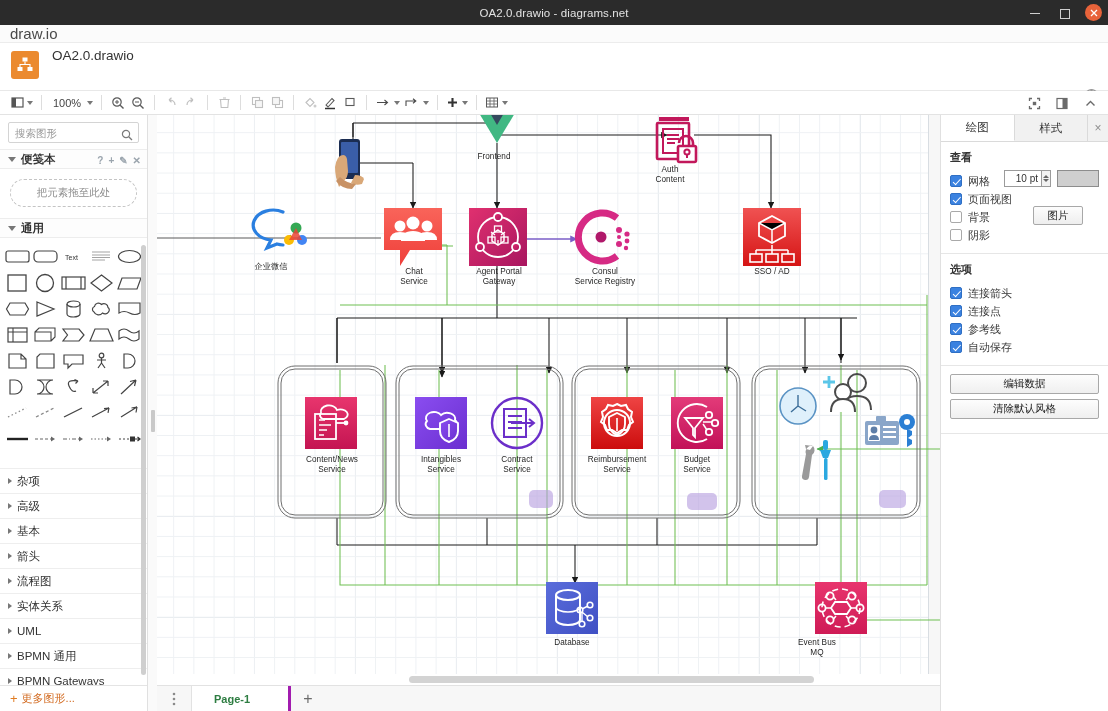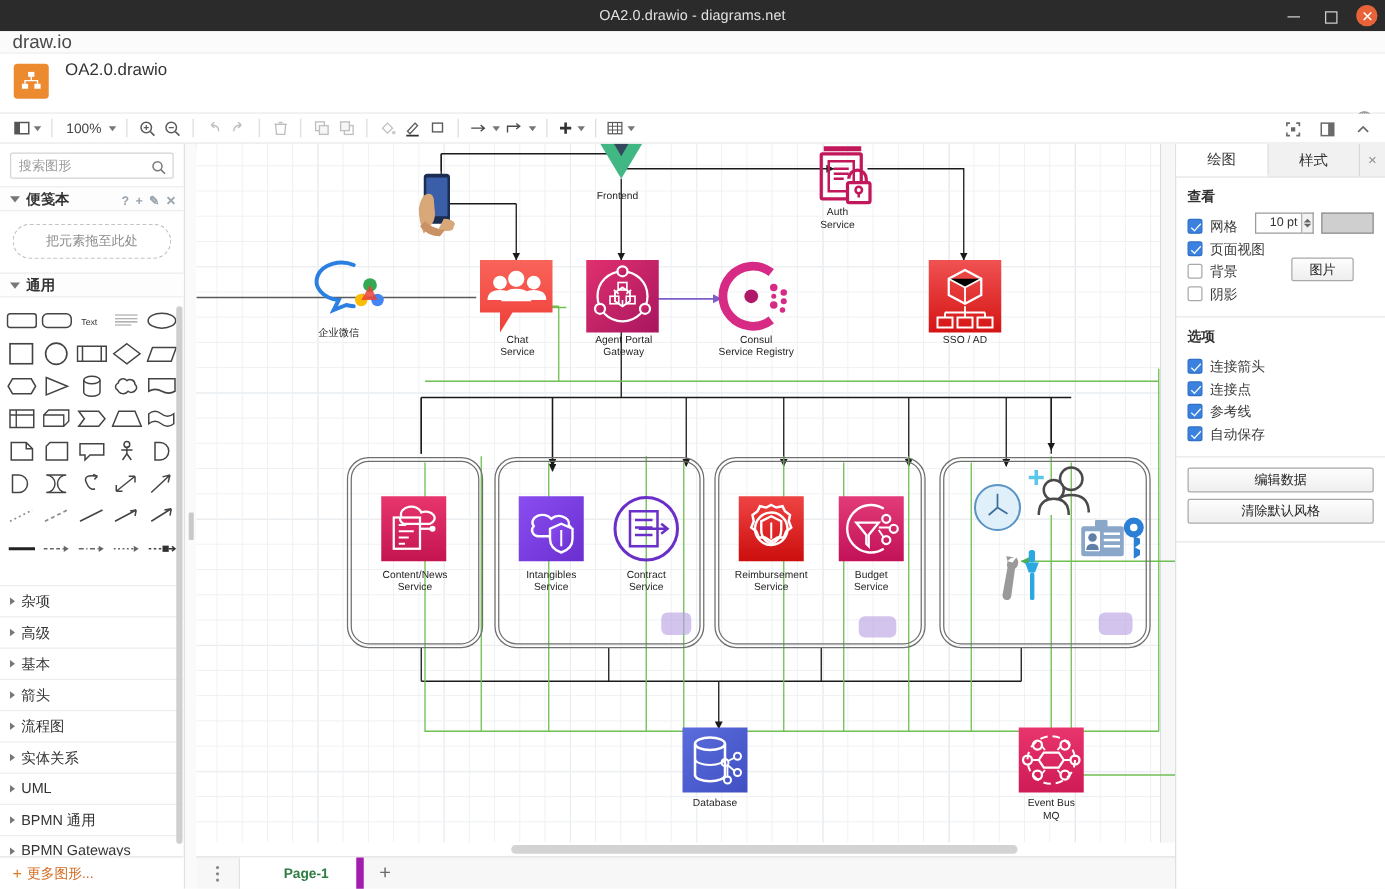--- a/index.html
+++ b/index.html
@@ -229,22 +229,22 @@
     background: #f7f7f7; border-top: 1px solid #e2e2e2;
     display: flex; align-items: center;
   }
   .foot-menu {
     width: 34px; height: 26px; display: flex; align-items: center;
     justify-content: center; color: #8a8a8a; font-size: 12px; cursor: pointer;
     letter-spacing: 0;
   }
   .page-tab {
     height: 26px; min-width: 100px; padding: 0 22px; background: #ffffff;
-    border-right: 6px solid #a21caf; border-left: 1px solid #e2e2e2;
-    display: flex; align-items: center; justify-content: flex-end;
+    border-right: 3px solid #a21caf; border-left: 1px solid #e2e2e2;
+    display: flex; align-items: center; justify-content: flex-start;
     font-size: 11px; color: #2e7d42; font-weight: bold; cursor: pointer;
   }
   .add-page {
     width: 34px; height: 26px; display: flex; align-items: center;
     justify-content: center; color: #6b6b6b; font-size: 16px; cursor: pointer;
   }
 
   
   .rightpanel {
     position: absolute; right: 0; top: 115px; width: 168px; height: 596px;
@@ -1151,41 +1151,41 @@
         <circle cx="37" cy="38" r="3.6" fill="none" stroke="#fff" stroke-width="1.8"></circle>
         <circle cx="7" cy="26" r="3.6" fill="none" stroke="#fff" stroke-width="1.8"></circle>
         <circle cx="45" cy="26" r="3.6" fill="none" stroke="#fff" stroke-width="1.8"></circle>
         <path d="M20 20 H32 L36 26 L32 32 H20 L16 26 Z" fill="none" stroke="#fff" stroke-width="1.8"></path>
         <path d="M11 26 H16 M36 26 H41 M21 18 L18.5 15 M31 18 L33.5 15 M21 34 L18.5 37 M31 34 L33.5 37" stroke="#fff" stroke-width="1.5"></path>
       </g>
     </svg>
 
     <div class="node-label" style="left:302px; top:37px; width:70px;">Frontend</div>
     <div class="node-label" style="left:483px; top:50px; width:60px;">Auth
-Service</div>
+Content</div>
     <div class="node-label" style="left:78px;  top:147px; width:72px;">企业微信</div>
     <div class="node-label" style="left:222px; top:152px; width:70px;text-align:center;">Chat
 Service</div>
     <div class="node-label" style="left:306px; top:152px; width:72px;">Agent Portal
 Gateway</div>
     <div class="node-label" style="left:398px; top:152px; width:100px;">Consul
 Service Registry</div>
     <div class="node-label" style="left:580px; top:152px; width:70px;">SSO / AD</div>
     <div class="node-label" style="left:138px; top:340px; width:74px;">Content/News
 Service</div>
     <div class="node-label" style="left:248px; top:340px; width:72px;">Intangibles
 Service</div>
     <div class="node-label" style="left:328px; top:340px; width:64px;">Contract
 Service</div>
     <div class="node-label" style="left:420px; top:340px; width:80px;">Reimbursement
 Service</div>
     <div class="node-label" style="left:510px; top:340px; width:60px;">Budget
 Service</div>
     <div class="node-label" style="left:385px; top:523px; width:60px;">Database</div>
-    <div class="node-label" style="left:654px; top:523px; width:60px;">Event Bus
+    <div class="node-label" style="left:630px; top:523px; width:60px;">Event Bus
 MQ</div>
 
     <div class="canvas-hscroll">
       <div class="canvas-hscroll-thumb"></div>
     </div>
   </div>
 
   <div class="footer">
     <div class="foot-menu">
       <svg width="4" height="14" viewBox="0 0 4 14">

